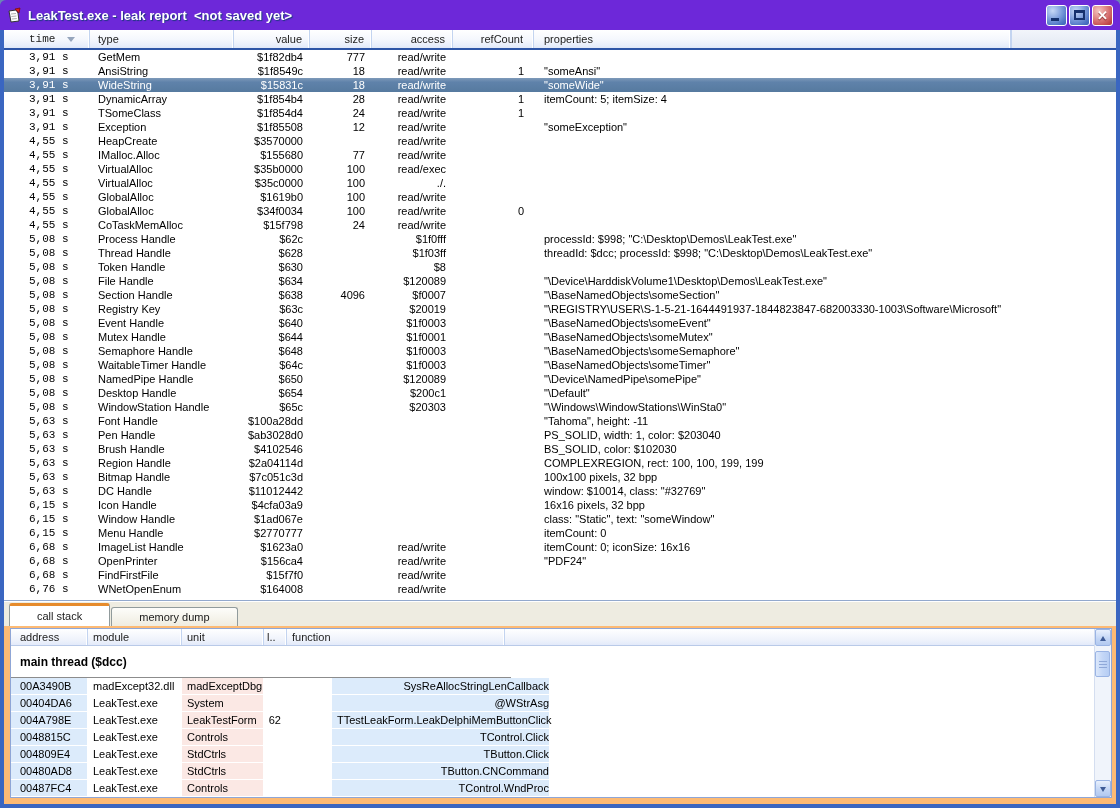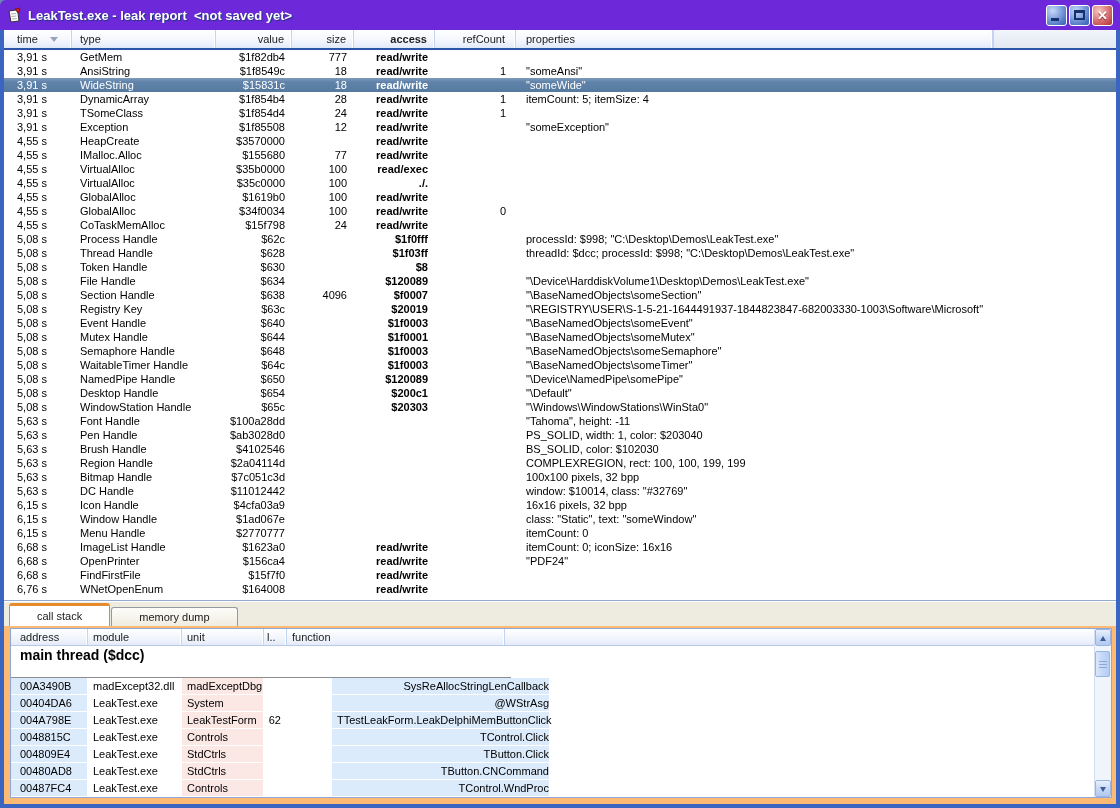--- a/index.html
+++ b/index.html
@@ -32,25 +32,25 @@
   .lt-header { height:20px; flex:0 0 20px; display:flex; align-items:center;
     background: linear-gradient(180deg,#ffffff 0%, #f4f7fd 55%, #e8eefb 85%, #dfe8f8 100%);
     border-bottom:2px solid #2d55a7; }
   .lt-hcell { height:100%; display:flex; align-items:center; border-right:1px solid #c3d4f0;
     box-shadow: -1px 0 0 #fff inset; color:#222; }
   .lt-hcell span { pointer-events:none; }
   .hdr-rest { flex:1; height:100%; background:linear-gradient(180deg,#f2f5fa,#e2e8f3); border-left:1px solid #c3d4f0; }
   .sort-icon { width:0; height:0; border-left:4px solid transparent; border-right:4px solid transparent;
     border-top:5px solid #96a5bc; margin-left:12px; }
 
-  .col-time       { width:68px;  padding-left:13px; }
+  .col-time       { width:86px;  padding-left:25px;font-family:Liberation Mono, monospace; }
   .col-type       { width:144px; padding-left:8px; }
   .col-value      { width:76px;  padding-right:7px; justify-content:flex-end; text-align:right; }
   .col-size       { width:62px;  padding-right:7px; justify-content:flex-end; text-align:right; }
-  .col-access     { width:81px;  padding-right:7px; justify-content:flex-end; text-align:right;font-weight:bold; }
+  .col-access     { width:81px;  padding-right:7px; justify-content:flex-end; text-align:right; }
   .col-refCount   { width:81px;  padding-right:10px; justify-content:flex-end; text-align:right; }
   .col-properties { width:477px; padding-left:10px; }
 
   .lt-body { flex:0 0 551px; overflow:hidden; background:#fff; border-bottom:1px solid #93a9cd; }
   .lt-row { display:flex; height:14px; line-height:14px; white-space:nowrap; }
   .lt-row .lt-cell { display:block; overflow:visible; }
   .lt-row .col-value,.lt-row .col-size,.lt-row .col-access,.lt-row .col-refCount { text-align:right; }
   .lt-row.selected { background:linear-gradient(180deg,#7e9ab9 0%, #5f82aa 30%, #567a9f 100%); color:#fff; }
 
   
@@ -68,22 +68,22 @@
   .cs-header { height:17px; flex:0 0 17px; display:flex; align-items:center;
     background:linear-gradient(180deg,#ffffff,#eef2fb 70%, #e3eafa 100%); border-bottom:1px solid #b9cae8; }
   .cs-hcell { height:100%; display:flex; align-items:center; border-right:1px solid #c3d4f0; box-shadow:-1px 0 0 #fff inset; color:#222; }
   .cs-col-address  { width:77px;  padding-left:9px; }
   .cs-col-module   { width:94px;  padding-left:5px; }
   .cs-col-unit     { width:82px;  padding-left:5px; }
   .cs-col-line     { width:23px;  padding-left:3px; }
   .cs-col-function { width:218px; padding-left:5px;text-align:right; }
   .cs-hdr-rest { flex:1; height:100%; }
 
-  .cs-group { height:35px; line-height:18px; font-weight:bold; font-size:14px; padding-left:9px;
-    border-bottom:1px solid #8c8c8c; width:500px; white-space:nowrap; }
+  .cs-group { height:35px; line-height:18px; font-weight:bold; font-size:12px; padding-left:9px;
+    border-bottom:1px solid #8c8c8c; width:500px; white-space:nowrap;margin-top:7px; }
   .cs-row { display:flex; height:17px; line-height:16px; border-bottom:1px solid #fff; white-space:nowrap; }
   .cs-cell { display:block; border-right:1px solid #fff; overflow:visible; }
   .cs-cell.cs-col-address  { background:#dcebfb; }
   .cs-cell.cs-col-module   { background:#fff; }
   .cs-cell.cs-col-unit     { background:#fbe8e4; }
   .cs-cell.cs-col-line     { background:#fff; text-align:right; padding-left:0; padding-right:5px; }
   .cs-cell.cs-col-function { background:#dcebfb;margin-left:45px; }
 
   
   .cs-scrollbar { width:17px; flex:0 0 17px; background:#f0f4fb; border-left:1px solid #d4def0;

